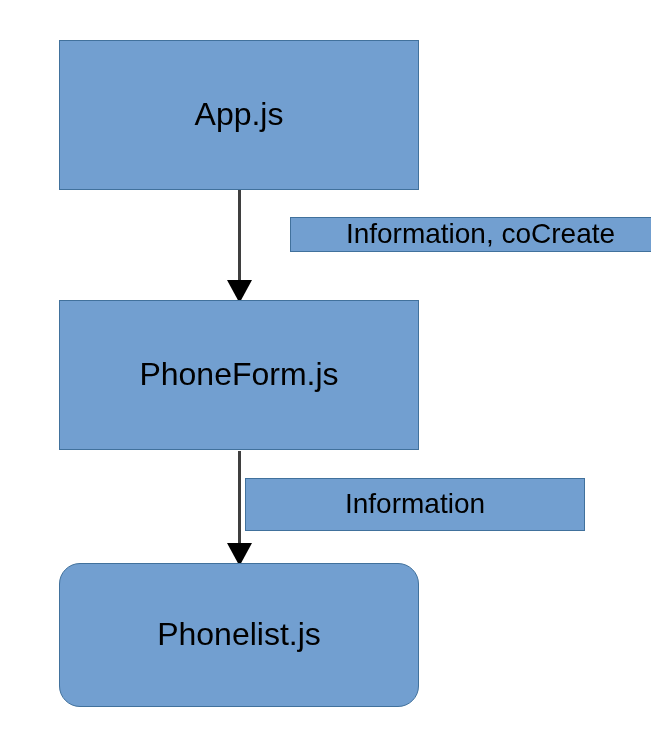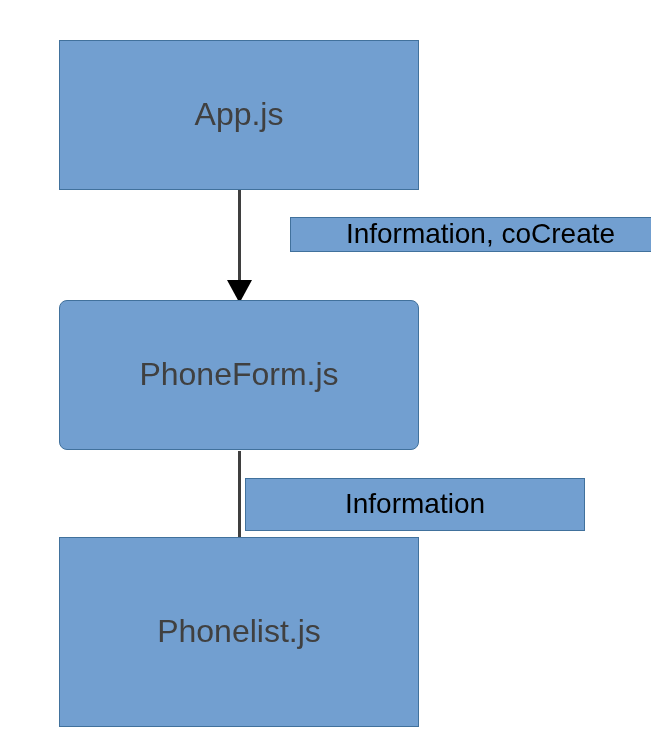--- a/index.html
+++ b/index.html
@@ -21,21 +21,21 @@
   .node-box {
     position: absolute;
     box-sizing: border-box;
     background: #729FD0;
     border: 1px solid #41719C;
     display: flex;
     align-items: center;
     justify-content: center;
   }
   .node-label {
-    color: #404040;
+    color: #000000;
     font-family: "Liberation Sans", sans-serif;
     font-size: 32px;
     font-weight: 400;
     line-height: 1.1;
     letter-spacing: 0px;
     white-space: nowrap;
   }
   .edge-label-box {
     position: absolute;
     box-sizing: border-box;
@@ -56,22 +56,22 @@
   .connector-svg {
     position: absolute;
     left: 0;
     top: 0;
     width: 651px;
     height: 753px;
     pointer-events: none;
   }
   
   #node-0 { left: 59px;  top: 40px;  width: 360px; height: 150px; }
-  #node-1 { left: 59px;  top: 300px; width: 360px; height: 150px; border-radius: 8px; }
-  #node-2 { left: 59px;  top: 537px; width: 360px; height: 190px; }
+  #node-1 { left: 59px;  top: 300px; width: 360px; height: 150px; }
+  #node-2 { left: 59px;  top: 563px; width: 360px; height: 144px; border-radius: 21px; }
   
   #edge-label-0 { left: 244px; top: 217px; width: 381px; height: 35px; margin-left: 46px; }
   #edge-label-1 { left: 245px; top: 478px; width: 340px; height: 53px; }
 </style>
 </head>
 <body>
 
 <div id="diagram-canvas">
 
   <svg class="connector-svg" viewBox="0 0 651 753" xmlns="http://www.w3.org/2000/svg">

